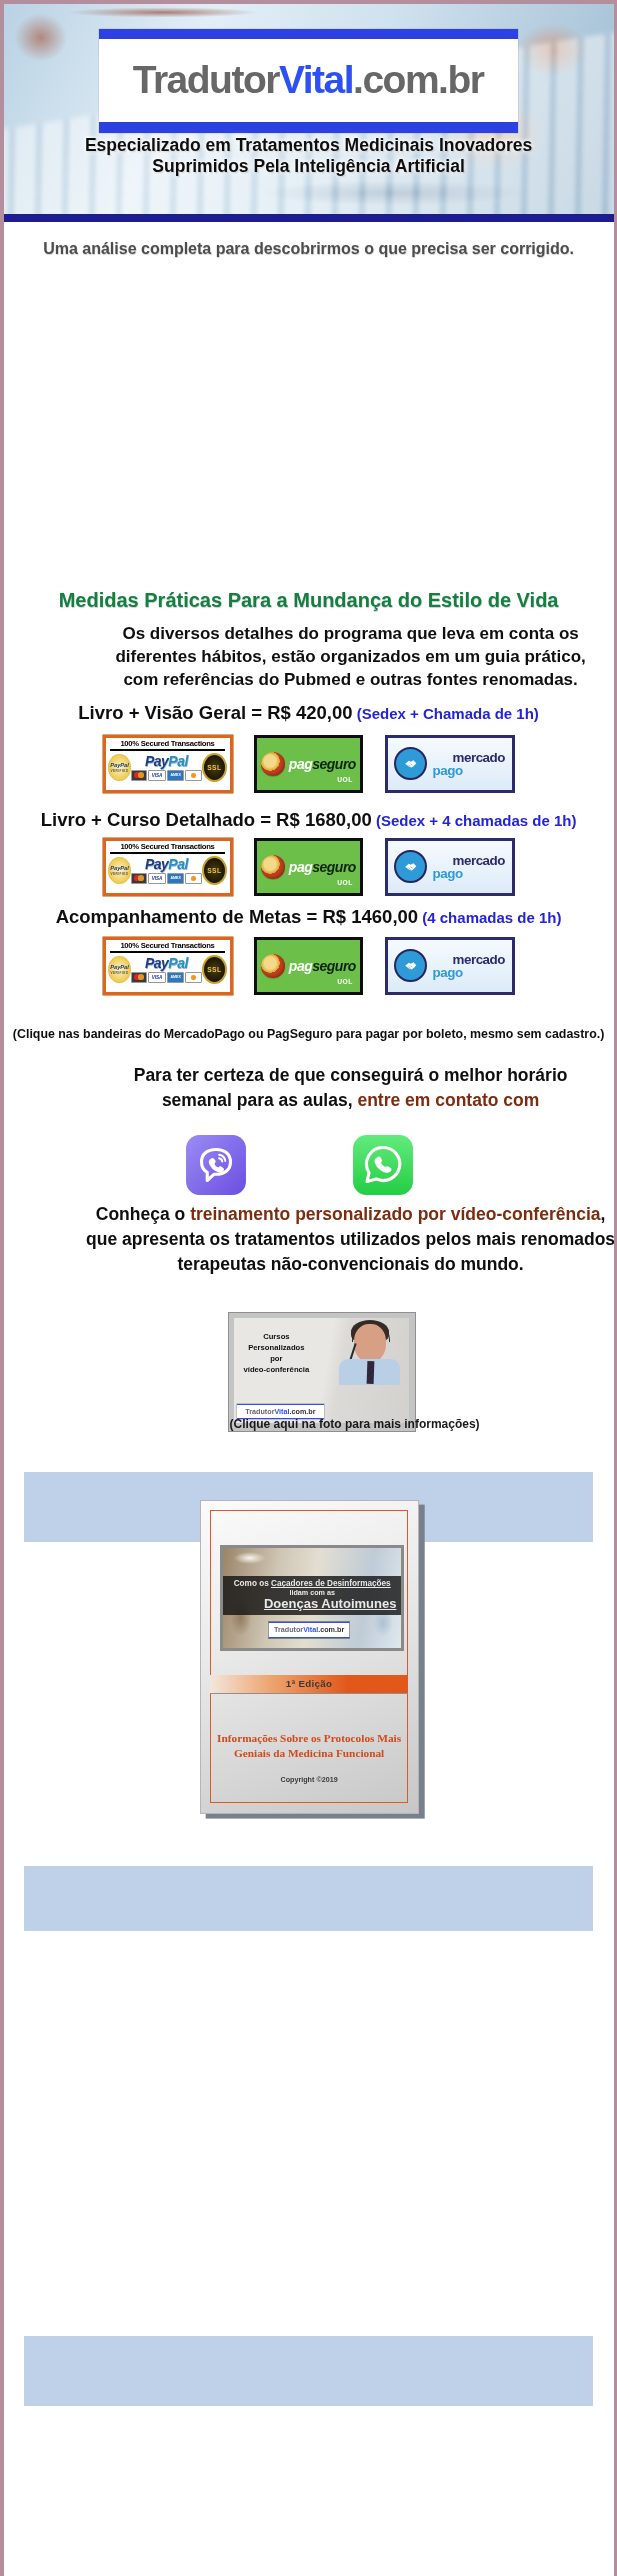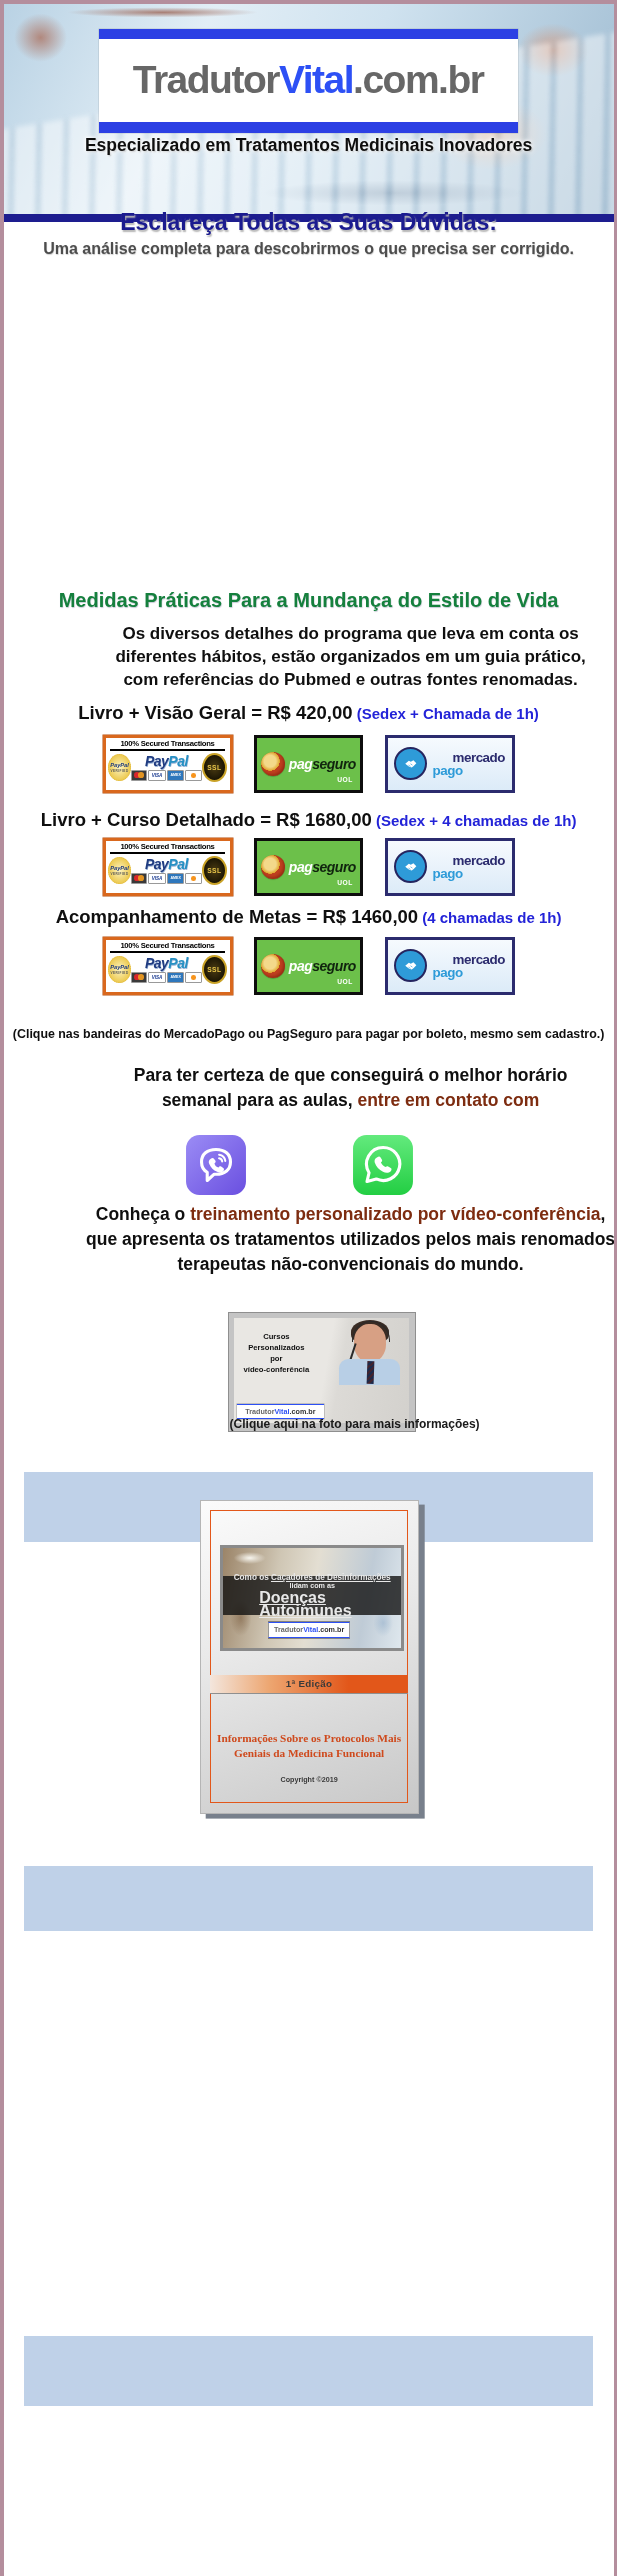--- a/index.html
+++ b/index.html
@@ -137,21 +137,21 @@
   .book-photo{position:absolute;left:19.6px;top:44px;width:178px;height:100px;border:3.1px solid #8a8a8a;
     background:
       radial-gradient(closest-side at 15% 10%, rgba(255,255,250,.9), transparent 60%),
       radial-gradient(closest-side at 10% 70%, rgba(120,90,60,.55), transparent 60%),
       radial-gradient(closest-side at 90% 75%, rgba(140,170,200,.5), transparent 55%),
       linear-gradient(100deg,#9b8468 0%,#cfc6b4 30%,#e3ded2 50%,#bfcbd6 78%,#dfe8ee 100%);}
   .book-overlay{position:absolute;left:0;top:28px;width:100%;height:39px;background:rgba(18,18,18,.8);
     display:flex;flex-direction:column;align-items:center;justify-content:center;color:#e8e8e8;font-weight:bold;}
   .bo-l1{font-size:8.2px;line-height:9.8px;} .bo-l1 u{text-underline-offset:1px;}
   .bo-l2{font-size:7.2px;line-height:8.2px;}
-  .bo-l3{font-size:16px;line-height:13.4px;text-decoration:underline;margin-left:36px;}
+  .bo-l3{font-size:13px;line-height:13.4px;text-decoration:underline;margin-left:36px;}
   .book-chip{position:absolute;left:50%;transform:translateX(-50%);top:121px;width:81px;height:14px;background:#fff;
     border-top:1.5px solid #2d50f5;border-bottom:1.5px solid #2d50f5;box-shadow:0 0 0 0.5px #333;
     display:flex;align-items:center;justify-content:center;font-size:7.2px;font-weight:bold;white-space:nowrap;}
   .book-edition{position:absolute;left:9.3px;right:9.3px;top:174px;height:18.5px;
     background:linear-gradient(90deg,#f3e6dd 0%,#eda671 30%,#e2571a 70%);
     border-bottom:1px solid #8f8f8f;display:flex;align-items:center;justify-content:center;
     font-size:9.8px;font-weight:bold;color:#3a3a3a;letter-spacing:0.3px;}
   .book-sub{position:absolute;left:0;top:230px;width:100%;text-align:center;
     font-family:"Liberation Serif", serif;font-weight:bold;font-size:11.3px;line-height:15.5px;color:#cf4a1d;}
   .book-copy{position:absolute;left:0;top:274px;width:100%;text-align:center;font-size:7.2px;font-weight:bold;color:#3a3a3a;}
@@ -166,24 +166,24 @@
     <div class="logo-bar top"></div>
     <div class="logo-text">
       <span class="logo-gray">Tradutor</span>
         <span class="logo-blue">Vital</span>
         <span class="logo-gray">.com.br</span>
     </div>
     <div class="logo-bar bot"></div>
   </div>
   <div class="abs tagline center">
     <div>Especializado em Tratamentos Medicinais Inovadores</div>
+    <div>Suprimidos Pela Inteligência Artificial</div>
   </div>
   <div class="abs hero-bar"></div>
 
-  <div class="abs intro-heading center">Esclareça Todas as Suas Dúvidas:</div>
   <div class="abs intro-sub center">Uma análise completa para descobrirmos o que precisa ser corrigido.</div>
 
   <div class="abs medidas-heading center">Medidas Práticas Para a Mundança do Estilo de Vida</div>
   <div class="abs par medidas-par center">
     <div>Os diversos detalhes do programa que leva em conta os</div>
     <div>diferentes hábitos, estão organizados em um guia prático,</div>
     <div>com referências do Pubmed e outras fontes renomadas.</div>
   </div>
 
   <div class="abs offer-h offer-h1 center">

